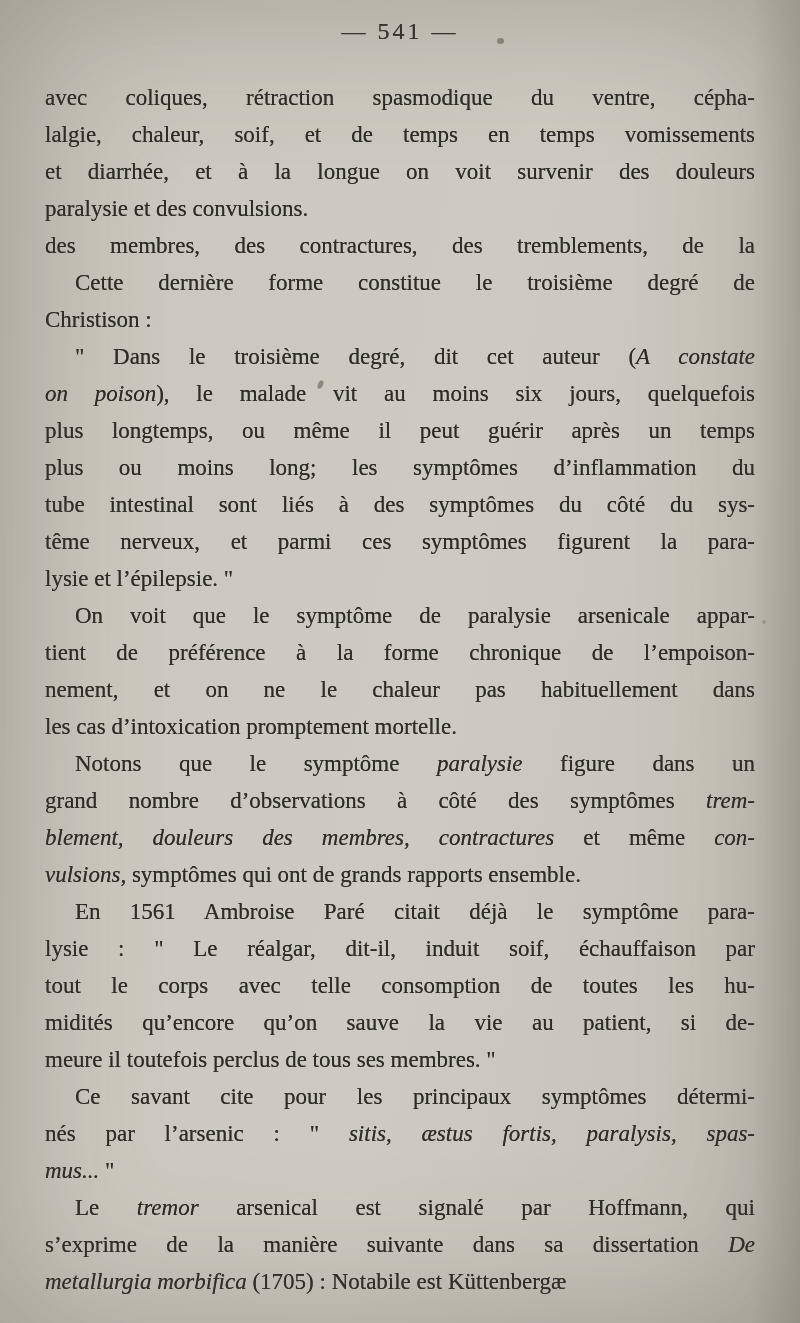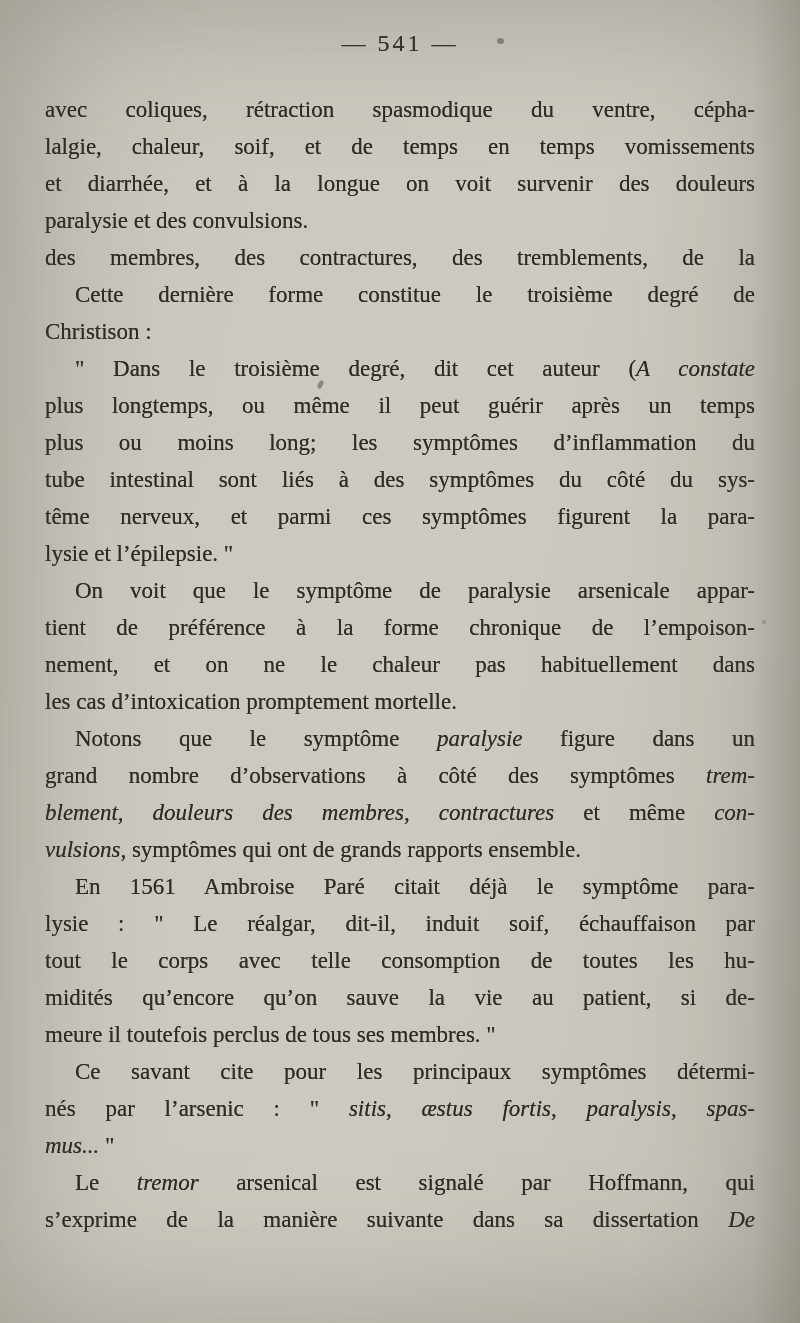--- a/index.html
+++ b/index.html
@@ -20,21 +20,21 @@
     overflow: hidden;
   }
   .page::after {
     content: "";
     position: absolute;
     inset: 0;
     box-shadow: inset 0 0 150px rgba(82, 77, 66, 0.35);
     pointer-events: none;
   }
   .folio {
-    padding-top: 30px;
+    padding-top: 18px;
     text-align: center;
     font-size: 24px;
     letter-spacing: 3px;
     color: #34322c;
     text-shadow: 0 0 0.6px rgba(46,44,39,0.8);
   }
   .text-body {
     margin: 34px 45px 0 45px;
     font-size: 23px;
     line-height: 37px;
@@ -86,20 +86,21 @@
 
   <div class="text-body">
       <div class="line"><span class="">avec coliques, rétraction spasmodique du ventre, cépha-</span></div>
       <div class="line"><span class="">lalgie, chaleur, soif, et de temps en temps vomissements</span></div>
       <div class="line"><span class="">et diarrhée, et à la longue on voit survenir des douleurs</span></div>
       <div class="line last"><span class="">paralysie et des convulsions.</span></div>
       <div class="line"><span class="">des membres, des contractures, des tremblements, de la</span></div>
       <div class="line indent"><span class="">Cette dernière forme constitue le troisième degré de</span></div>
       <div class="line last"><span class="">Christison :</span></div>
       <div class="line indent"><span class="">" Dans le troisième degré, dit cet auteur (</span><span class="it">A constate</span></div>
+      <div class="line"><span class="it">on poison</span><span class="">), le malade vit au moins six jours, quelquefois</span></div>
       <div class="line"><span class="">plus longtemps, ou même il peut guérir après un temps</span></div>
       <div class="line"><span class="">plus ou moins long; les symptômes d’inflammation du</span></div>
       <div class="line"><span class="">tube intestinal sont liés à des symptômes du côté du sys-</span></div>
       <div class="line"><span class="">tême nerveux, et parmi ces symptômes figurent la para-</span></div>
       <div class="line last"><span class="">lysie et l’épilepsie. "</span></div>
       <div class="line indent"><span class="">On voit que le symptôme de paralysie arsenicale appar-</span></div>
       <div class="line"><span class="">tient de préférence à la forme chronique de l’empoison-</span></div>
       <div class="line"><span class="">nement, et on ne le chaleur pas habituellement dans</span></div>
       <div class="line last"><span class="">les cas d’intoxication promptement mortelle.</span></div>
       <div class="line indent"><span class="">Notons que le symptôme </span><span class="it">paralysie</span><span class=""> figure dans un</span></div>
@@ -109,14 +110,15 @@
       <div class="line indent"><span class="">En 1561 Ambroise Paré citait déjà le symptôme para-</span></div>
       <div class="line"><span class="">lysie : " Le réalgar, dit-il, induit soif, échauffaison par</span></div>
       <div class="line"><span class="">tout le corps avec telle consomption de toutes les hu-</span></div>
       <div class="line"><span class="">midités qu’encore qu’on sauve la vie au patient, si de-</span></div>
       <div class="line last"><span class="">meure il toutefois perclus de tous ses membres. "</span></div>
       <div class="line indent"><span class="">Ce savant cite pour les principaux symptômes détermi-</span></div>
       <div class="line"><span class="">nés par l’arsenic : " </span><span class="it">sitis, æstus fortis, paralysis, spas-</span></div>
       <div class="line last"><span class="it">mus...</span><span class=""> "</span></div>
       <div class="line indent"><span class="">Le </span><span class="it">tremor</span><span class=""> arsenical est signalé par Hoffmann, qui</span></div>
       <div class="line"><span class="">s’exprime de la manière suivante dans sa dissertation </span><span class="it">De</span></div>
+      <div class="line last"><span class="it">metallurgia morbifica</span><span class=""> (1705) : Notabile est Küttenbergæ</span></div>
     </div>
 </div>
 
 </body></html>

